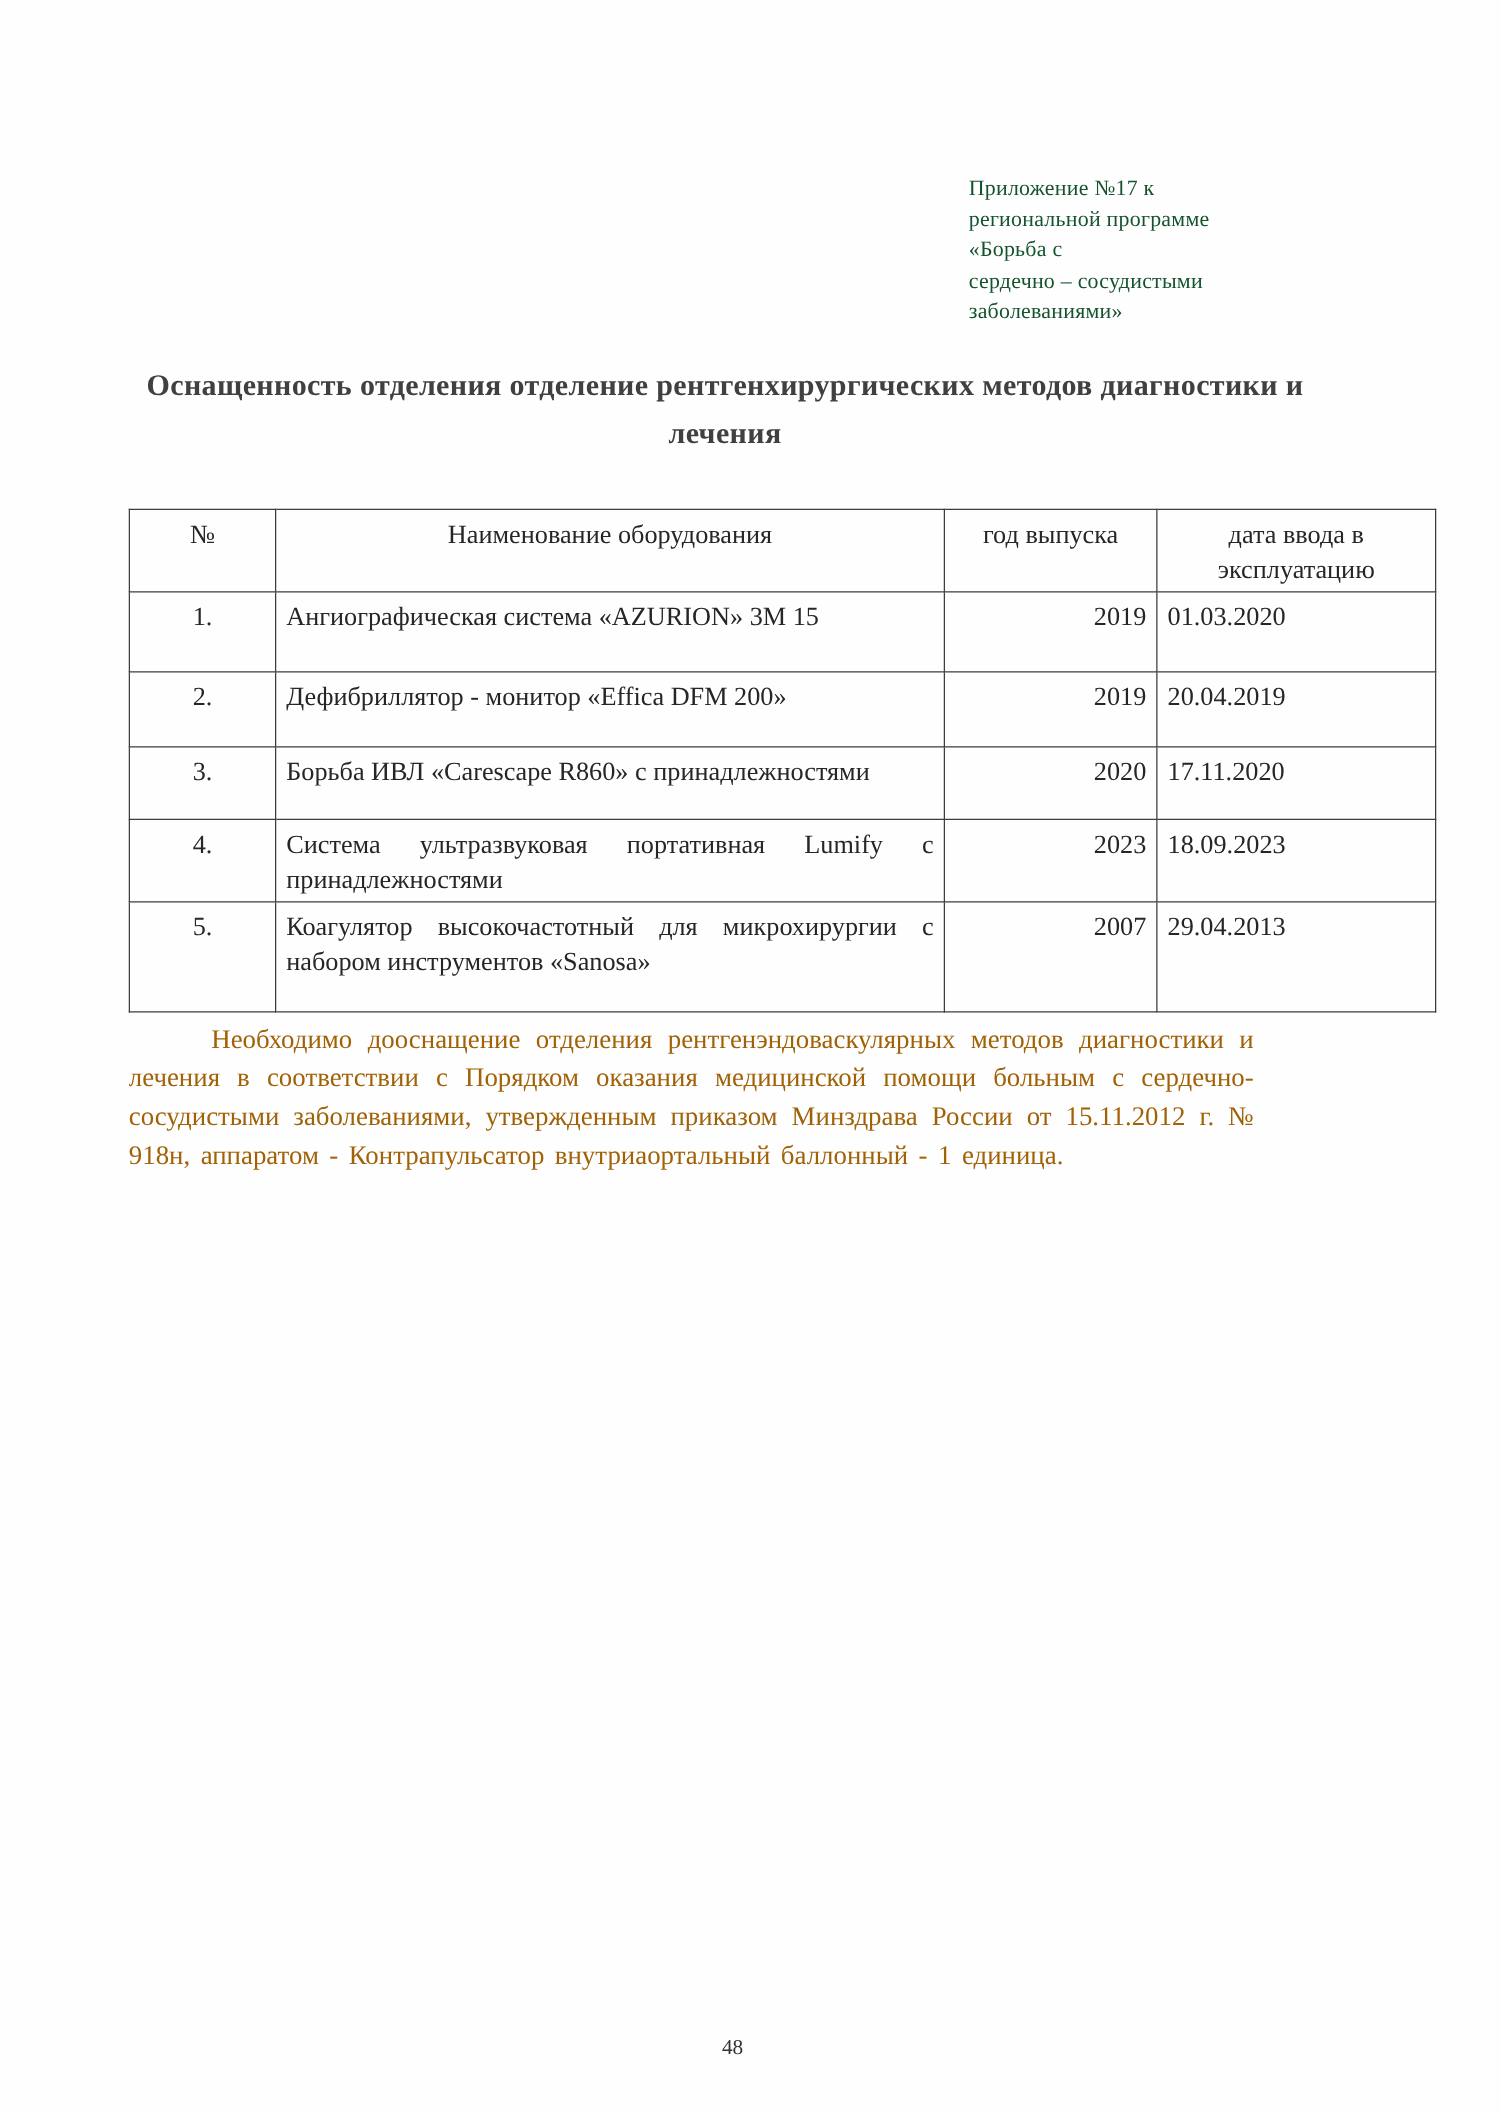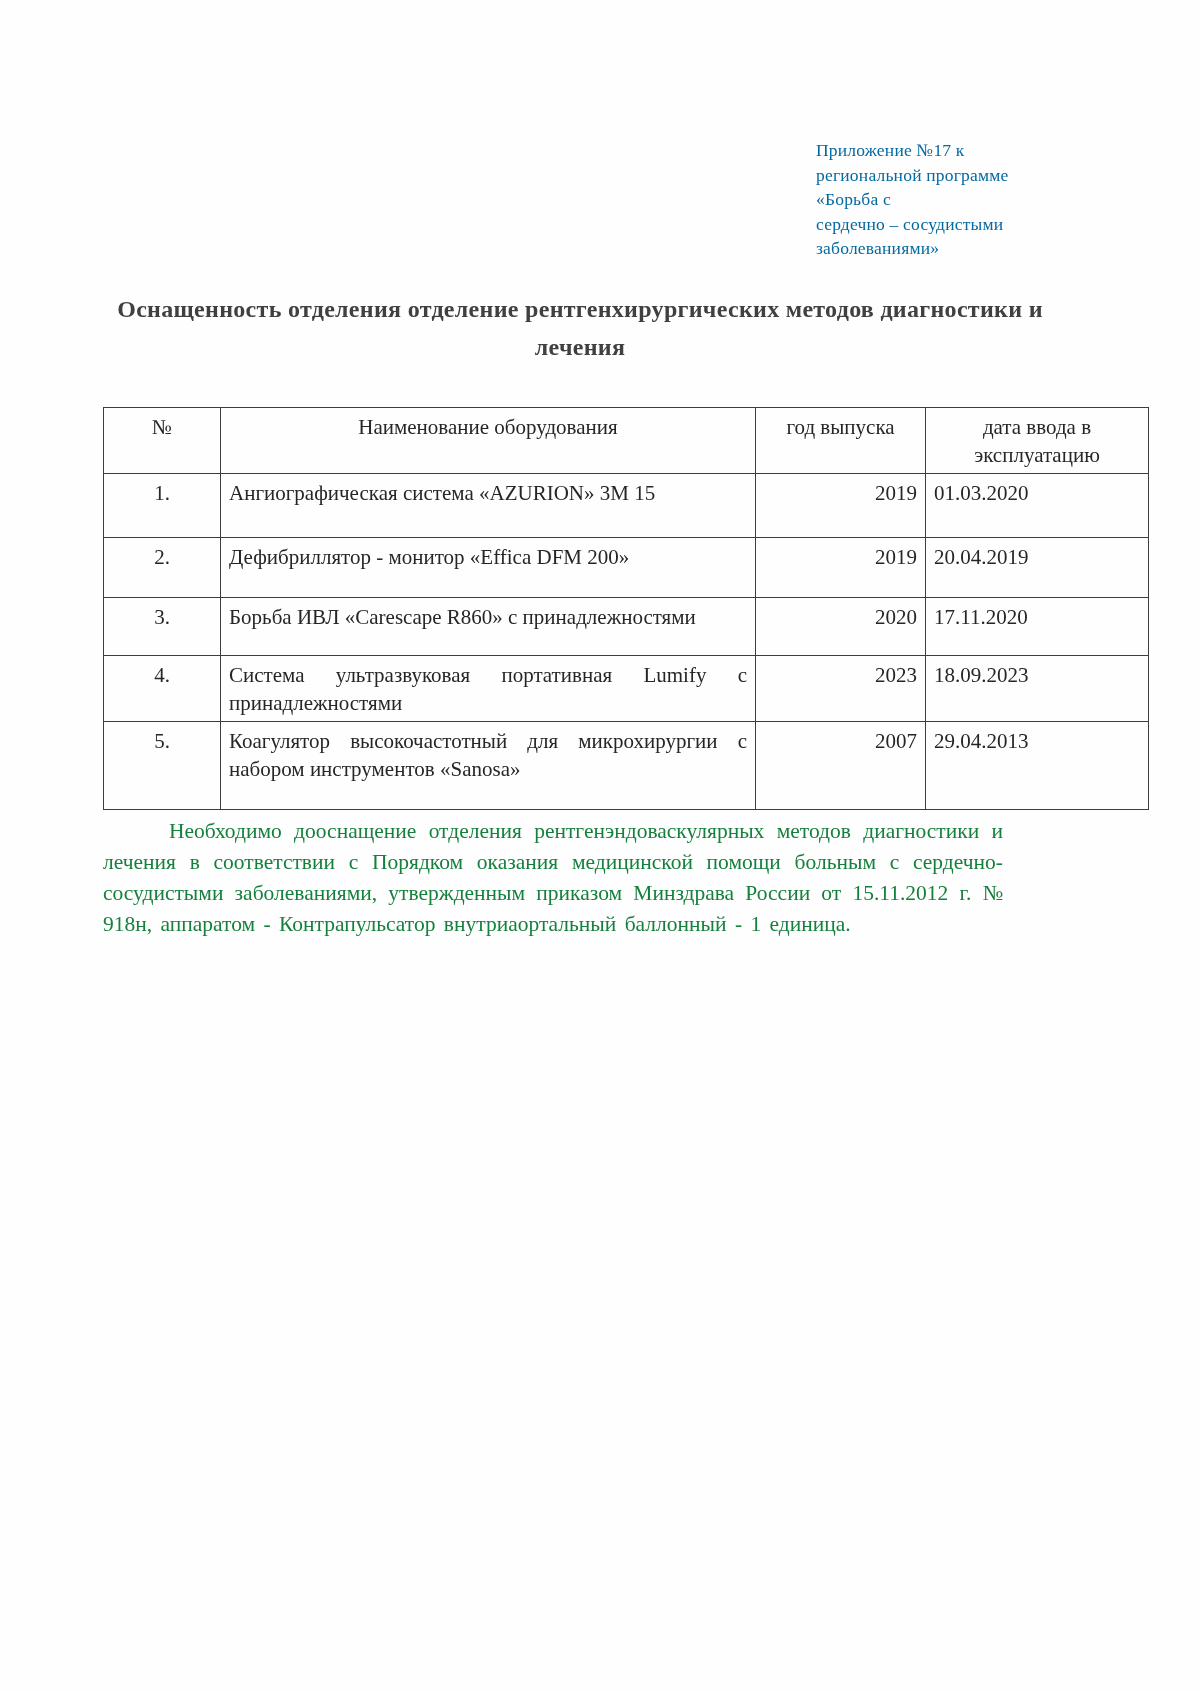--- a/index.html
+++ b/index.html
@@ -7,22 +7,22 @@
     position:relative;
     width:1200px;height:1692px;
     margin:0 auto;
     background:#fefefe;
     font-family:"Liberation Serif","DejaVu Serif",serif;
     color:#222;
     overflow:hidden;
   }
   
   .annotation{
-    position:absolute;left:816px;top:138px;width:240px;
-    font-size:17.5px;line-height:24.5px;color:#0369a1;
+    position:absolute;left:775px;top:138px;width:240px;
+    font-size:17.5px;line-height:24.5px;color:#14532d;
     letter-spacing:0.2px;
   }
   .annotation div{white-space:nowrap;}
   
   .doc-title{
     position:absolute;left:100px;top:290px;width:960px;
     text-align:center;font-weight:bold;
     font-size:24px;line-height:38px;color:#404040;
     letter-spacing:0.3px;
   }
@@ -49,21 +49,21 @@
   td.cell-year{text-align:right;}
   td.cell-date{}
   tr.r1 td{height:54px;}
   tr.r2 td{height:50px;}
   tr.r3 td{height:48px;}
   tr.r4 td{height:50px;}
   tr.r5 td{height:78px;}
   
   .body-par{
     position:absolute;left:103px;top:816px;width:900px;
-    font-size:21.5px;line-height:31px;color:#15803d;
+    font-size:21.5px;line-height:31px;color:#a16207;
     text-align:justify;text-indent:66px;
     word-spacing:3px;
   }
   
   .page-num{
     position:absolute;left:0;top:1628px;width:1172px;
     text-align:center;font-size:17px;color:#333;
   }
 </style>
 </head>
@@ -127,14 +127,15 @@
           <td class="cell-name">Коагулятор высокочастотный для микрохирургии с набором инструментов «Sanosa»</td>
           <td class="cell-year">2007</td>
           <td class="cell-date">29.04.2013</td>
         </tr>
       </tbody>
     </table>
   </div>
 
   <div class="body-par">Необходимо дооснащение отделения рентгенэндоваскулярных методов диагностики и лечения в соответствии с Порядком оказания медицинской помощи больным с сердечно-сосудистыми заболеваниями, утвержденным приказом Минздрава России от 15.11.2012 г. № 918н, аппаратом - Контрапульсатор внутриаортальный баллонный - 1 единица.</div>
 
+  <div class="page-num">48</div>
 
 </div>
 
 </body></html>

